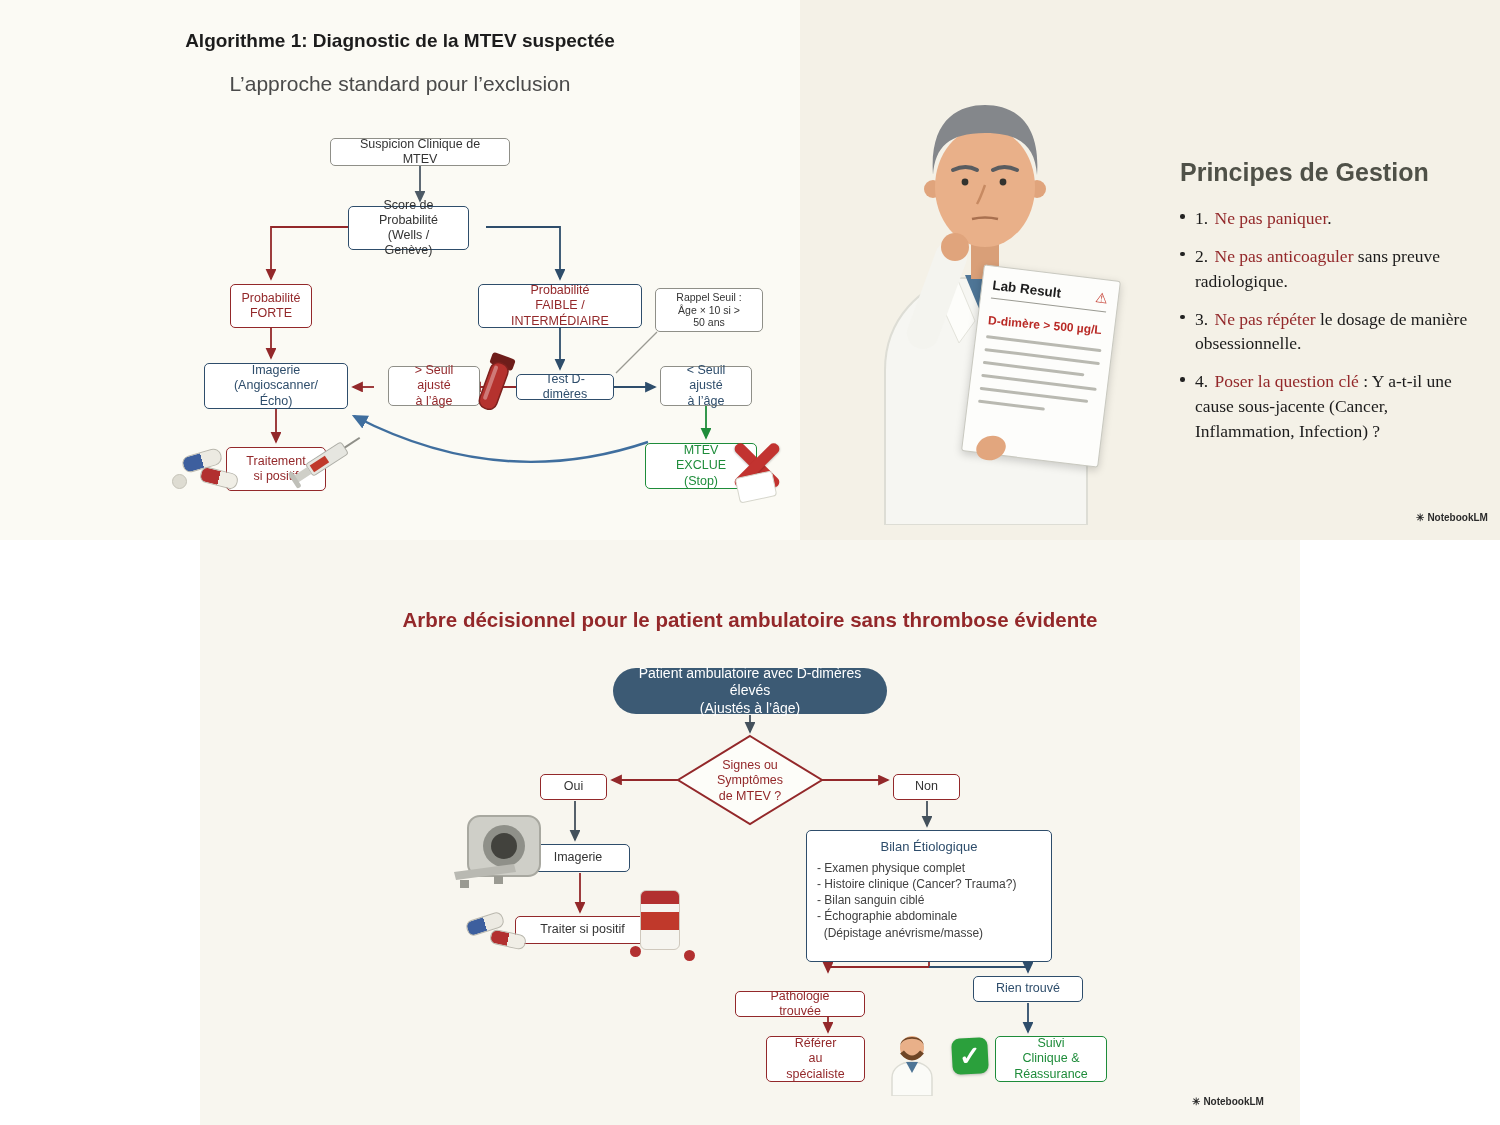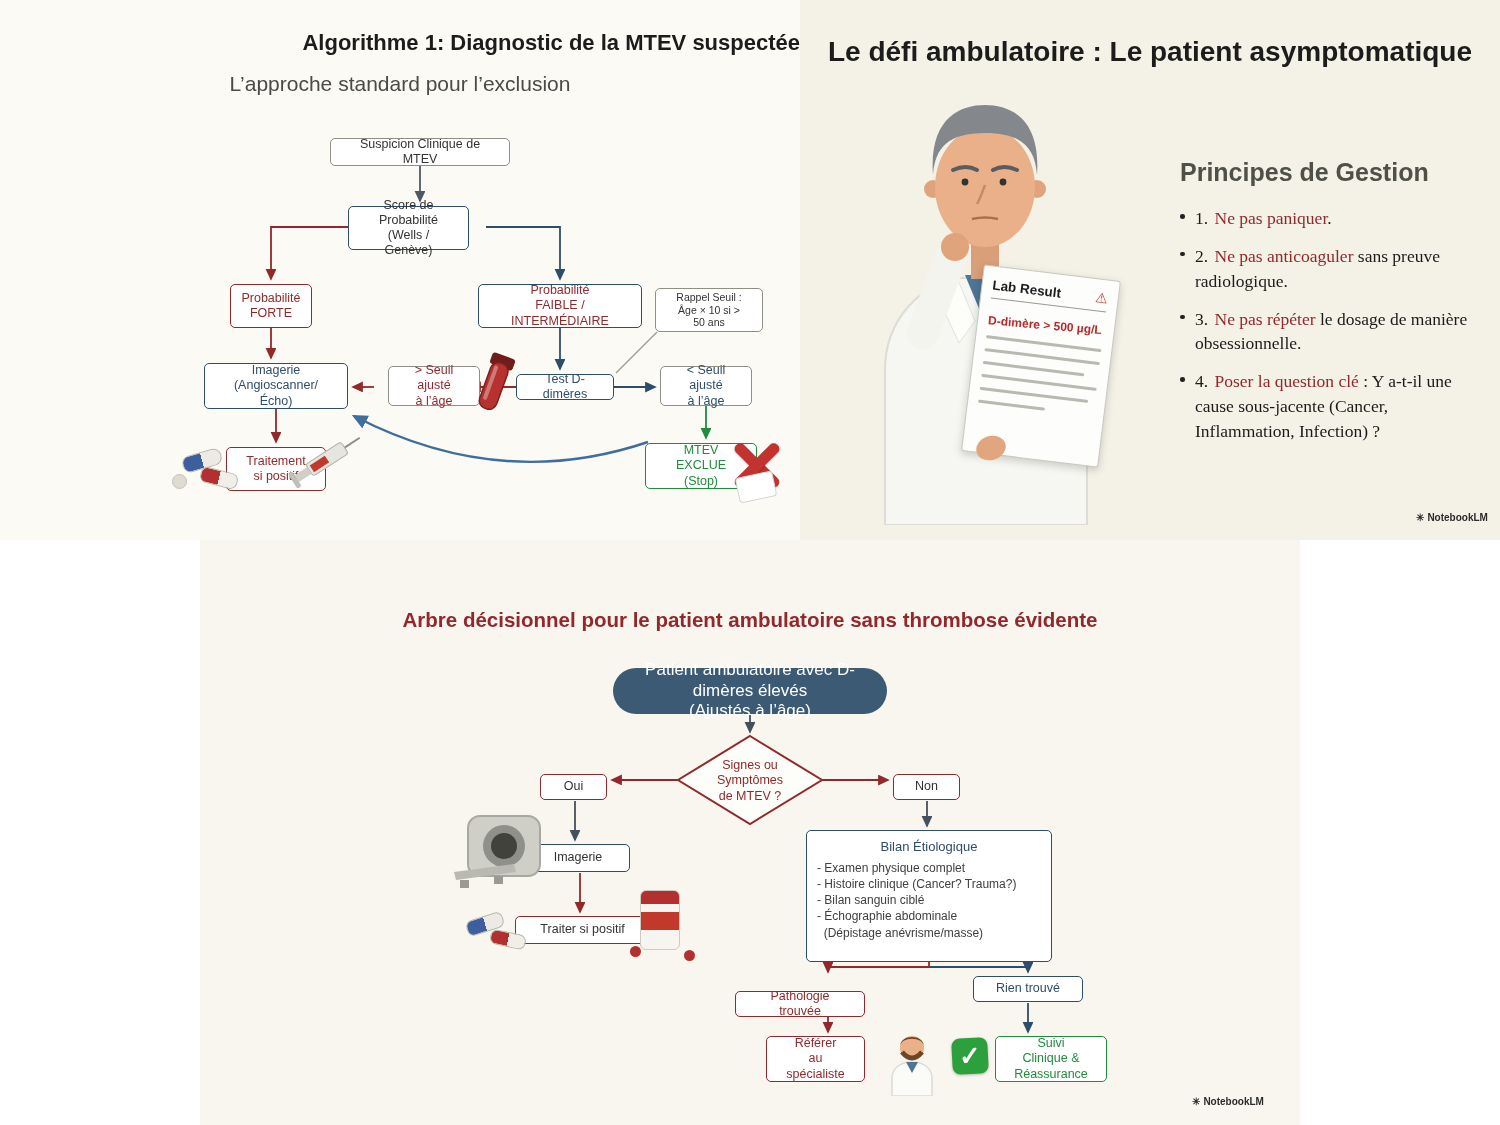--- a/index.html
+++ b/index.html
@@ -4,21 +4,21 @@
 <style>
   html,body{margin:0;padding:0;background:#ffffff;}
   #stage{position:relative;width:1500px;height:1125px;background:#ffffff;overflow:hidden;
          font-family:"Liberation Sans",sans-serif;color:#222;}
   .panel{position:absolute;overflow:hidden;}
   #panel1{left:0;top:0;width:800px;height:540px;background:#fbfaf4;}
   #panel2{left:800px;top:0;width:700px;height:540px;background:#f4f1e7;}
   #panel3{left:200px;top:540px;width:1100px;height:585px;background:#f8f6ef;}
 
   .p-title{position:absolute;left:0;width:100%;text-align:center;font-weight:bold;color:#1c1c1c;}
-  #p1-title{top:30px;font-size:22px;text-align:right;}
+  #p1-title{top:30px;font-size:19px;}
   #p1-sub{top:72px;font-size:21px;color:#4a4a4a;font-weight:normal;}
   #p2-title{top:36px;font-size:28px;}
   #p3-title{top:12px;font-size:38px;letter-spacing:-0.5px;}
   #p3-sub{top:68px;font-size:20.5px;color:#93282a;font-weight:bold;}
 
   svg.arrows{position:absolute;left:0;top:0;z-index:1;}
 
   .node,.node3{position:absolute;z-index:2;background:#ffffff;border:1.6px solid #8f8f88;border-radius:5px;
         display:flex;align-items:center;justify-content:center;text-align:center;
         white-space:pre-line;font-size:12.5px;line-height:1.22;box-sizing:border-box;padding:2px 20px;color:#333;}
@@ -68,21 +68,21 @@
   .pitem .bullet{position:absolute;left:0;top:8px;width:4.5px;height:4.5px;background:#222;border-radius:50%;}
   .pitem .num{margin-right:2px;}
   .pitem .lead{color:#93282a;}
 
   .wm{position:absolute;display:flex;align-items:center;gap:3px;font-size:10px;font-weight:bold;color:#2b2b2b;z-index:4;}
   #p2-wm{left:616px;top:512px;}
   #p3-wm{left:992px;top:556px;}
   .wm .ic{font-size:10px;}
 
   
-  #p3-start{left:413px;top:128px;width:274px;height:46px;background:#3c5a74;color:#fff;border:none;border-radius:23px;font-size:17px;}
+  #p3-start{left:413px;top:128px;width:274px;height:46px;background:#3c5a74;color:#fff;border:none;border-radius:23px;font-size:14px;}
   #p3-decision{left:494px;top:212px;width:112px;height:58px;background:transparent;border:none;color:#93282a;font-size:12.5px;z-index:2;}
   #p3-oui{left:340px;top:234px;width:67px;height:26px;}
   #p3-non{left:693px;top:234px;width:67px;height:26px;}
   #p3-imagerie{left:326px;top:304px;width:104px;height:28px;}
   #p3-traiter{left:315px;top:376px;width:135px;height:28px;}
   #p3-bilan{left:606px;top:290px;width:246px;height:132px;flex-direction:column;justify-content:flex-start;padding:8px 10px;}
   .bilan-title{font-size:13px;color:#2e4d6b;margin-bottom:5px;}
   .bilan-items{font-size:12px;text-align:left;color:#404040;white-space:pre-line;width:100%;line-height:1.35;}
   #p3-pathologie{left:535px;top:436px;width:130px;height:26px;margin-top:15px;}
   #p3-rien{left:773px;top:436px;width:110px;height:26px;}
@@ -192,21 +192,20 @@
     <div id="p1-cap2" class="illo"></div>
     <div id="p1-pillr" class="illo"></div>
     <div id="p1-xwrap" class="illo">
       <div class="xbar a"></div>
         <div class="xbar b"></div>
     </div>
     <div id="p1-doc" class="illo"></div>
   </section>
 
   <section id="panel2" class="panel">
-    <div id="p2-title" class="p-title">Le défi ambulatoire : Le patient asymptomatique</div>
 
     <svg id="p2-doctor" viewBox="0 0 320 440">
       <path d="M60,440 L60,285 C60,232 98,200 132,193 L188,193 C228,200 262,232 262,285 L262,440 Z" fill="#f6f6f2" stroke="#ddddd5" stroke-width="2"></path>
       <path d="M140,190 L160,238 L180,190 Z" fill="#4e7596"></path>
       <path d="M132,193 L150,236 L134,258 L112,210 Z" fill="#fdfdfa" stroke="#e3e3db"></path>
       <path d="M188,193 L170,236 L186,258 L208,210 Z" fill="#fdfdfa" stroke="#e3e3db"></path>
       <rect x="146" y="158" width="28" height="36" fill="#d99f78"></rect>
       <circle cx="108" cy="104" r="9" fill="#e0a47c"></circle>
       <circle cx="212" cy="104" r="9" fill="#e0a47c"></circle>
       <ellipse cx="160" cy="102" rx="50" ry="60" fill="#e9b089"></ellipse>

